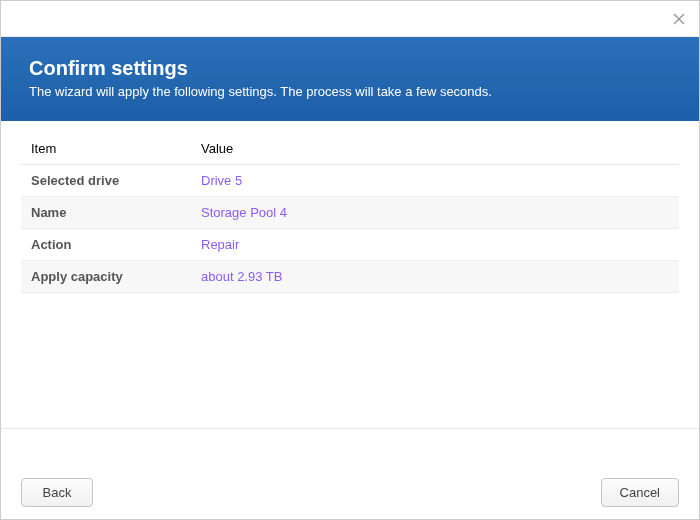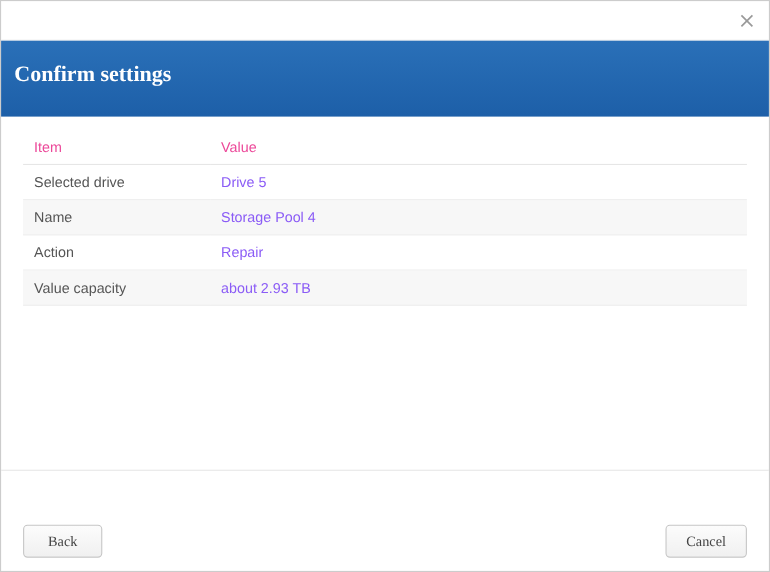--- a/index.html
+++ b/index.html
@@ -32,22 +32,21 @@
       display: flex;
       align-items: center;
       justify-content: center;
       color: #888;
       cursor: pointer;
       font-size: 18px;
     }
     .header-blue {
       background: linear-gradient(to bottom, #2a70b8, #1d5fa8);
       color: #fff;
-      padding: 20px 12px 22px;
-      font-family: Liberation Serif, serif;
+      padding: 20px 28px 22px;
     }
     .header-blue h1 {
       font-size: 20px;
       font-weight: 600;
       margin-bottom: 4px;
     }
     .header-blue p {
       font-size: 13px;
       font-weight: 400;
     }
@@ -56,48 +55,48 @@
       padding: 12px 20px;
       overflow: auto;
     }
     table.settings {
       width: 100%;
       border-collapse: collapse;
       font-size: 13px;
     }
     table.settings th {
       text-align: left;
-      color: #ec4899;
+      color: #000000;
       font-weight: 400;
       padding: 8px 10px;
       border-bottom: 1px solid #e6e6e6;
       background: #fff;
     }
     table.settings th:first-child { width: 170px; }
     table.settings td {
       padding: 8px 10px;
       border-bottom: 1px solid #eee;
       color: #8b5cf6;
     }
     table.settings tr:nth-child(even) td { background: #f7f7f7; }
     table.settings tr:nth-child(odd) td { background: #fff; }
     table.settings td:first-child {
-      font-weight: 400;
+      font-weight: 700;
       color: #555;
     }
     .footer {
       border-top: 1px solid #e6e6e6;
       padding: 12px 20px;
       display: flex;
       align-items: center;
       gap: 10px;
     }
     .footer .spacer { flex: 1; }
     button {
-      font-family: Liberation Serif, serif;
+      font-family: Liberation Sans, sans-serif;
       font-size: 13px;
       padding: 6px 18px;
       border-radius: 4px;
       cursor: pointer;
       border: 1px solid #c5c5c5;
       background: linear-gradient(to bottom, #fcfcfc, #f0f0f0);
       color: #444;
       min-width: 72px;
       margin-top: 37px;
     }
@@ -123,20 +122,21 @@
     <div class="close-x">
       <svg width="14" height="14" viewBox="0 0 14 14">
           <line x1="2" y1="2" x2="12" y2="12" stroke="#999" stroke-width="1.5"></line>
           <line x1="12" y1="2" x2="2" y2="12" stroke="#999" stroke-width="1.5"></line>
         </svg>
     </div>
   </div>
 
   <div class="header-blue">
     <h1>Confirm settings</h1>
+    <p>The wizard will apply the following settings. The process will take a few seconds.</p>
   </div>
 
   <div class="content">
     <table class="settings">
       <thead>
         <tr>
           <th>Item</th>
           <th>Value</th>
         </tr>
       </thead>
@@ -147,21 +147,21 @@
         </tr>
         <tr>
           <td>Name</td>
           <td>Storage Pool 4</td>
         </tr>
         <tr>
           <td>Action</td>
           <td>Repair</td>
         </tr>
         <tr>
-          <td>Value capacity</td>
+          <td>Apply capacity</td>
           <td>about 2.93 TB</td>
         </tr>
       </tbody>
     </table>
   </div>
 
   <div class="footer">
     <button>Back</button>
     <div class="spacer"></div>
     <button>Cancel</button>

